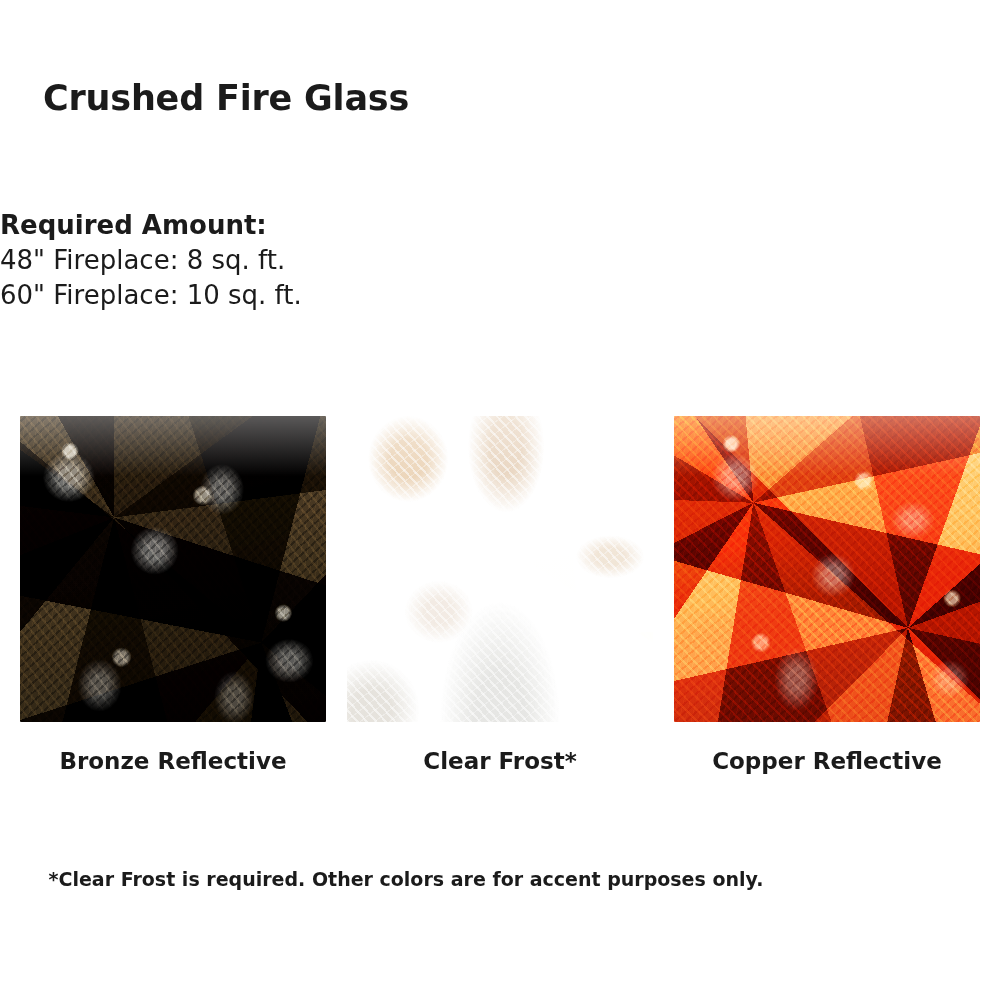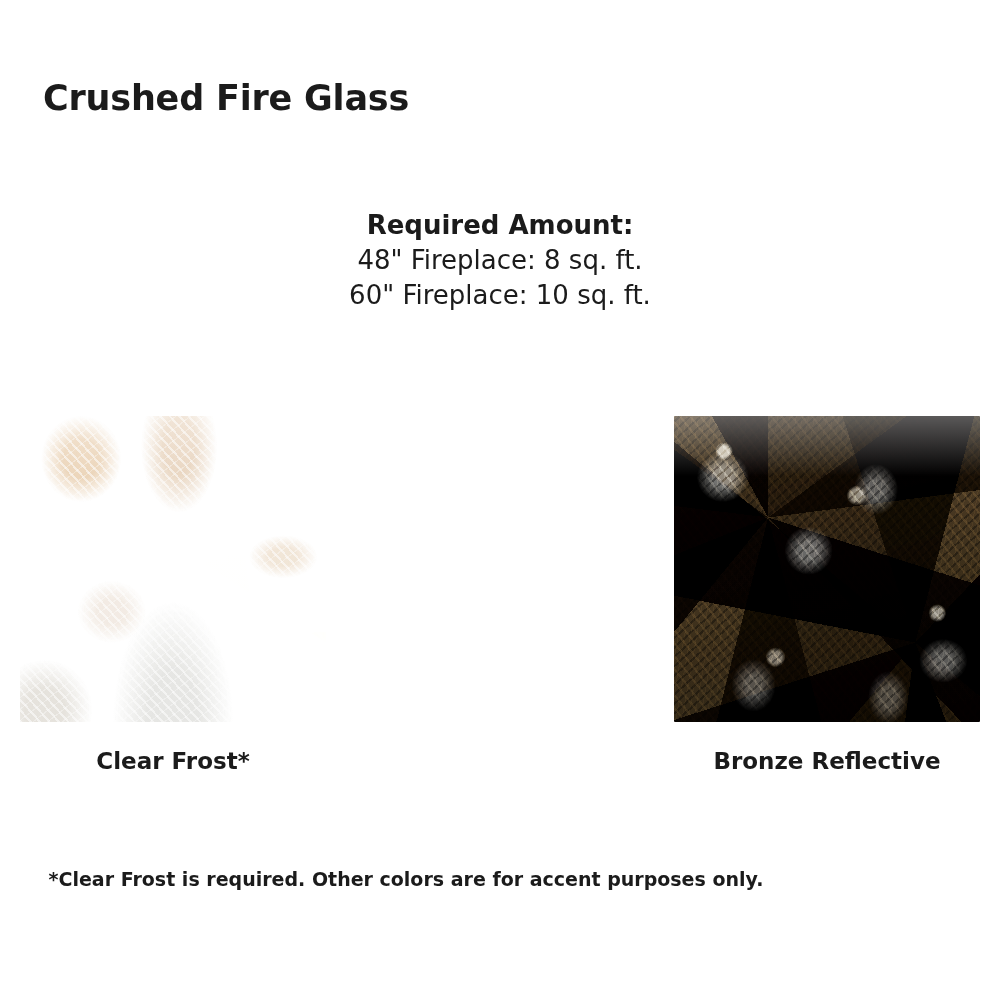--- a/index.html
+++ b/index.html
@@ -31,21 +31,20 @@
     font-weight: bold;
     letter-spacing: -0.2px;
     color: #1b1b1b;
     padding-left: 43px;
   }
   .amount-block {
     position: absolute;
     top: 208px;
     left: 0;
     width: 1000px;
-    text-align: center;
     line-height: 1.34;
   }
   .amount-heading {
     font-size: 26px;
     font-weight: bold;
     color: #1b1b1b;
   }
   .amount-line {
     font-size: 26px;
     font-weight: normal;
@@ -216,36 +215,45 @@
   <div class="amount-block">
     <div class="amount-heading">Required Amount:</div>
     <div class="amount-line">48" Fireplace: 8 sq. ft.</div>
     <div class="amount-line">60" Fireplace: 10 sq. ft.</div>
   </div>
 
   <div class="swatch-row">
 
     <div class="swatch-cell">
       <div class="swatch">
+        <div class="grain tex-bronze"></div>
+        <div class="tex-bronze-spec"></div>
+        <div class="tex-bronze-hi"></div>
+        <div class="swatch-top-fade"></div>
+      </div>
+      <div class="swatch-label">Bronze Reflective</div>
+    </div>
+
+    <div class="swatch-cell">
+      <div class="swatch">
         <div class="grain tex-clear"></div>
         <div class="tex-clear-spec"></div>
         <div class="tex-clear-hi"></div>
         <div class="swatch-top-fade"></div>
       </div>
       <div class="swatch-label">Clear Frost*</div>
     </div>
 
     <div class="swatch-cell">
       <div class="swatch">
-        <div class="grain tex-bronze"></div>
-        <div class="tex-bronze-spec"></div>
-        <div class="tex-bronze-hi"></div>
+        <div class="grain tex-copper"></div>
+        <div class="tex-copper-spec"></div>
+        <div class="tex-copper-hi"></div>
         <div class="swatch-top-fade"></div>
       </div>
-      <div class="swatch-label">Bronze Reflective</div>
+      <div class="swatch-label">Copper Reflective</div>
     </div>
 
-
   </div>
 
   <div class="footnote">*Clear Frost is required. Other colors are for accent purposes only.</div>
 
 </div>
 
 </body></html>

